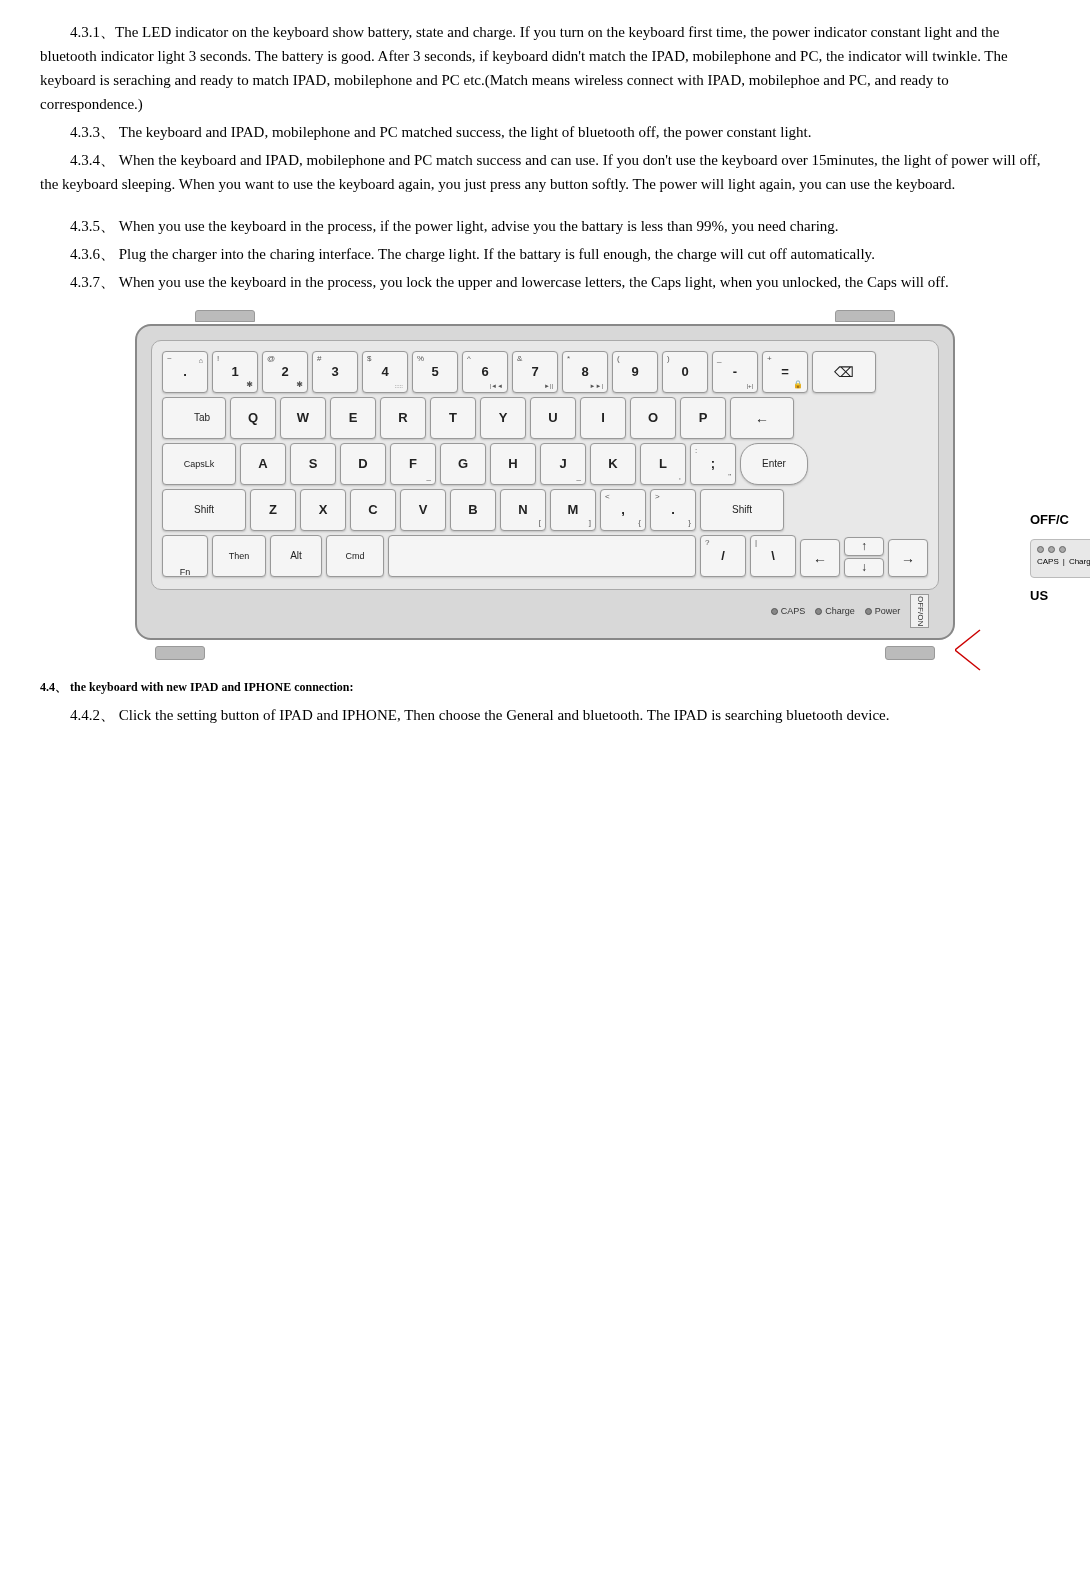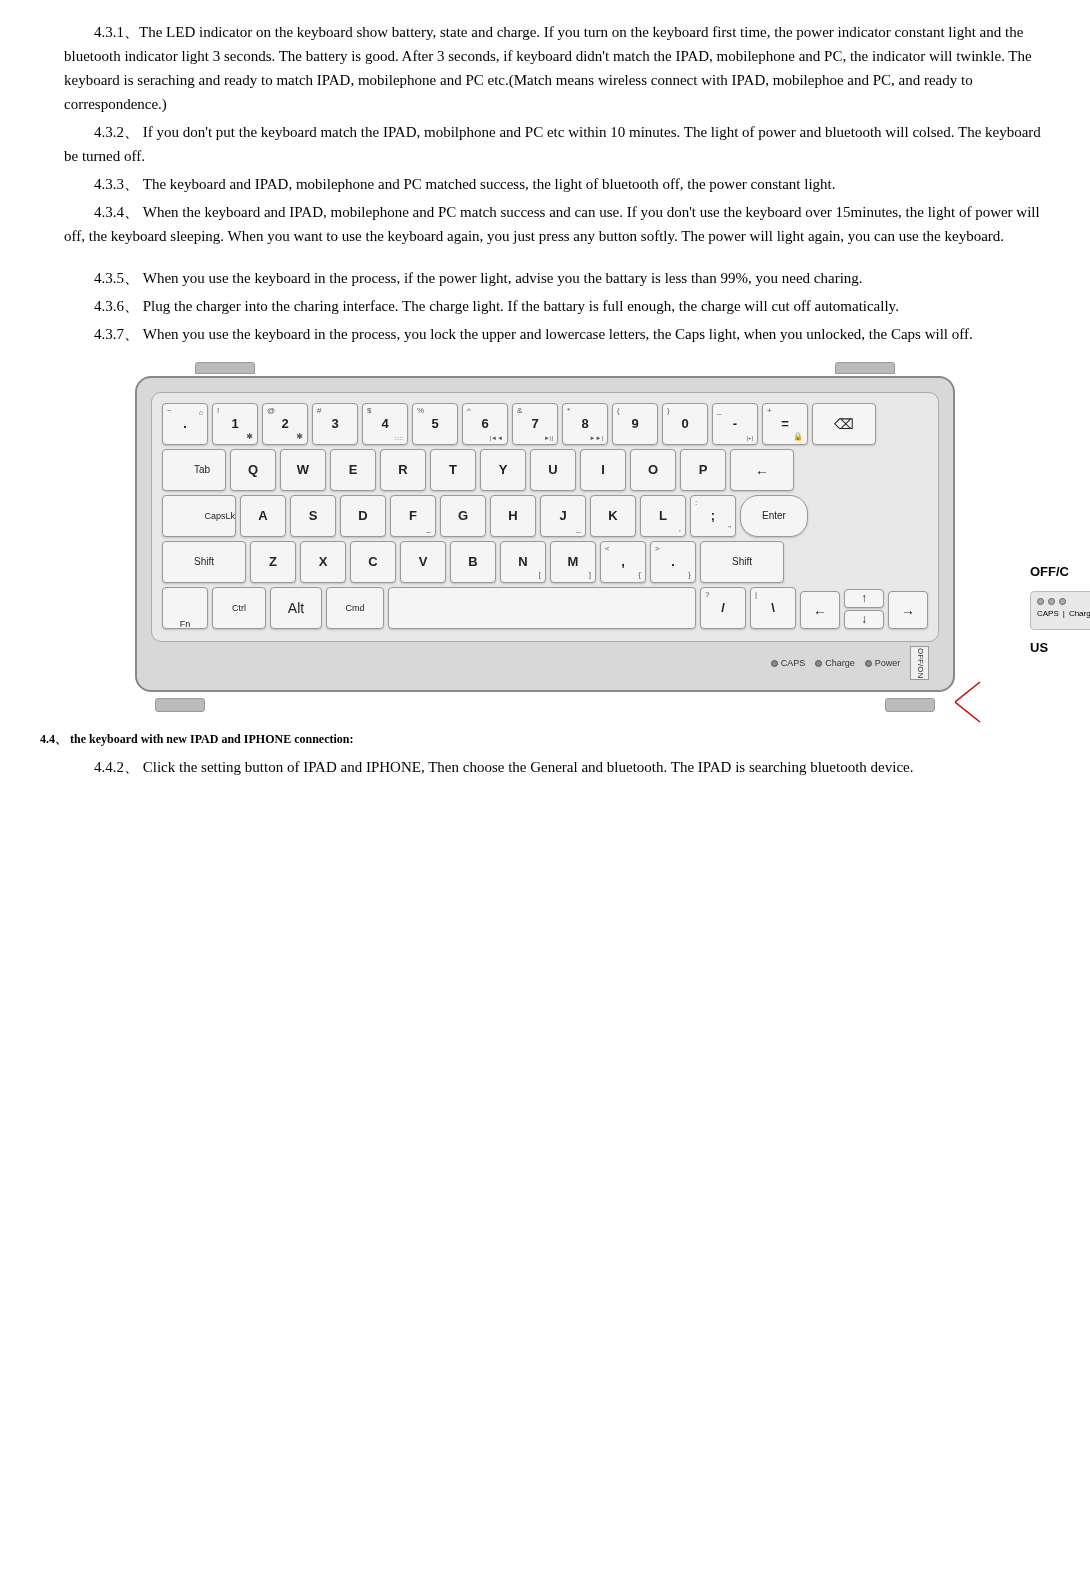--- a/index.html
+++ b/index.html
@@ -20,21 +20,20 @@
     }
     .section-title-large {
       font-weight: bold;
       font-size: 12px;
       margin-top: 18px;
       margin-bottom: 6px;
     }
     .para {
       text-indent: 2em;
       margin-bottom: 4px;
-      margin-left: 24px;
     }
     .spacer { height: 14px; }
 
     
     .keyboard-diagram {
       margin: 14px auto;
       width: 820px;
       position: relative;
     }
     .keyboard-outer {
@@ -88,21 +87,21 @@
     }
     .key .sub-label {
       font-size: 8px;
       color: #555;
       line-height: 1;
       position: absolute;
       bottom: 3px;
       right: 4px;
     }
     .key-tab { min-width: 64px; font-size: 10px; padding-left: 16px; }
-    .key-capslock { min-width: 74px; font-size: 9px; align-items: flex-end; }
+    .key-capslock { min-width: 74px; font-size: 9px; }
     .key-shift-l { min-width: 84px; font-size: 10px; }
     .key-shift-r { min-width: 84px; font-size: 10px; }
     .key-backspace { min-width: 64px; font-size: 10px; }
     .key-enter { min-width: 68px; font-size: 10px; border-radius: 18px; }
     .key-fn { min-width: 46px; font-size: 9px; }
     .key-ctrl { min-width: 54px; font-size: 9px; }
     .key-alt { min-width: 52px; font-size: 9px; }
     .key-cmd { min-width: 58px; font-size: 9px; }
     .key-space { flex: 1; min-width: 240px; }
     .key-arrow { min-width: 40px; height: 38px; font-size: 12px; }
@@ -142,21 +141,20 @@
       background: #bbb;
       border-radius: 3px;
       border: 1px solid #999;
     }
   </style>
 </head>
 <body>
 
 <div>
   <p class="para">4.3.1、The LED indicator on the keyboard show battery, state and charge. If you turn on the keyboard first time, the power indicator constant light and the bluetooth indicator light 3 seconds. The battery is good. After 3 seconds, if keyboard didn't match the IPAD, mobilephone and PC, the indicator will twinkle. The keyboard is seraching and ready to match IPAD, mobilephone and PC etc.(Match means wireless connect with IPAD, mobilephoe and PC, and ready to correspondence.)</p>
-  <p class="para">4.3.2、 If you don't put the keyboard match the IPAD, mobilphone and PC etc within 10 minutes. The light of power and bluetooth will colsed. The keyboard be turned off.</p>
   <p class="para">4.3.3、 The keyboard and IPAD, mobilephone and PC matched success, the light of bluetooth off, the power constant light.</p>
   <p class="para">4.3.4、 When the keyboard and IPAD, mobilephone and PC match success and can use. If you don't use the keyboard over 15minutes, the light of power will off, the keyboard sleeping. When you want to use the keyboard again, you just press any button softly. The power will light again, you can use the keyboard.</p>
 </div>
 
 <div class="spacer"></div>
 
 <p class="para">4.3.5、 When you use the keyboard in the process, if the power light, advise you the battary is less than 99%, you need charing.</p>
 <p class="para">4.3.6、 Plug the charger into the charing interface. The charge light. If the battary is full enough, the charge will cut off automatically.</p>
 <p class="para">4.3.7、 When you use the keyboard in the process, you lock the upper and lowercase letters, the Caps light, when you unlocked, the Caps will off.</p>
 
@@ -360,24 +358,24 @@
         <div class="key key-shift-r">
           <span style="font-size:10px;">Shift</span>
         </div>
       </div>
 
       <div class="key-row">
         <div class="key key-fn">
           <span style="font-size:9px;margin-top:32px;">Fn</span>
         </div>
         <div class="key key-ctrl">
-          <span style="font-size:9px;">Ctrl</span>
+          <span style="font-size:9px;">Then</span>
         </div>
         <div class="key key-alt">
-          <span style="font-size:14px;">Alt</span>
+          <span style="font-size:10px;">Alt</span>
         </div>
         <div class="key key-cmd">
           <span style="font-size:9px;text-align:right;">Cmd</span>
         </div>
         <div class="key key-space" style="flex:1; min-width:180px;"></div>
         <div class="key">
           <span class="top-label">?</span>
           <span class="main-label">/</span>
         </div>
         <div class="key">

